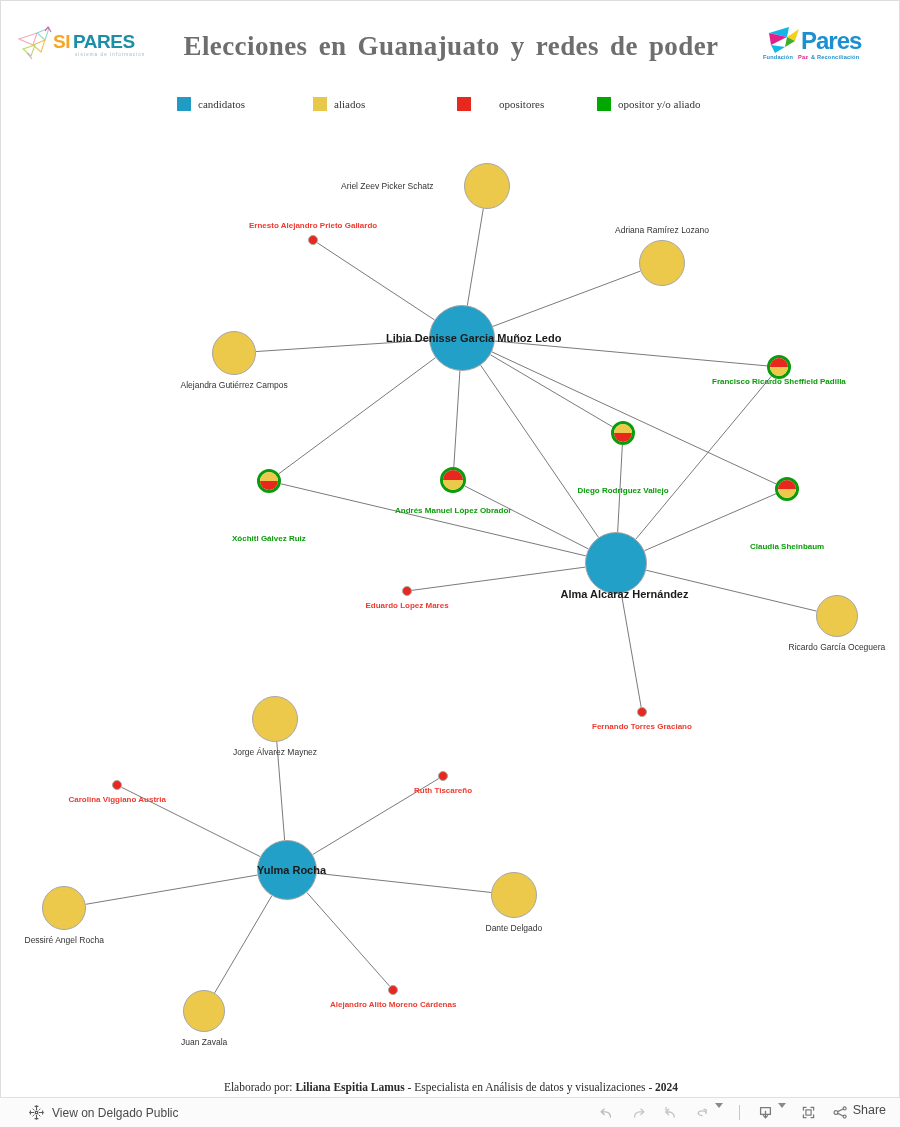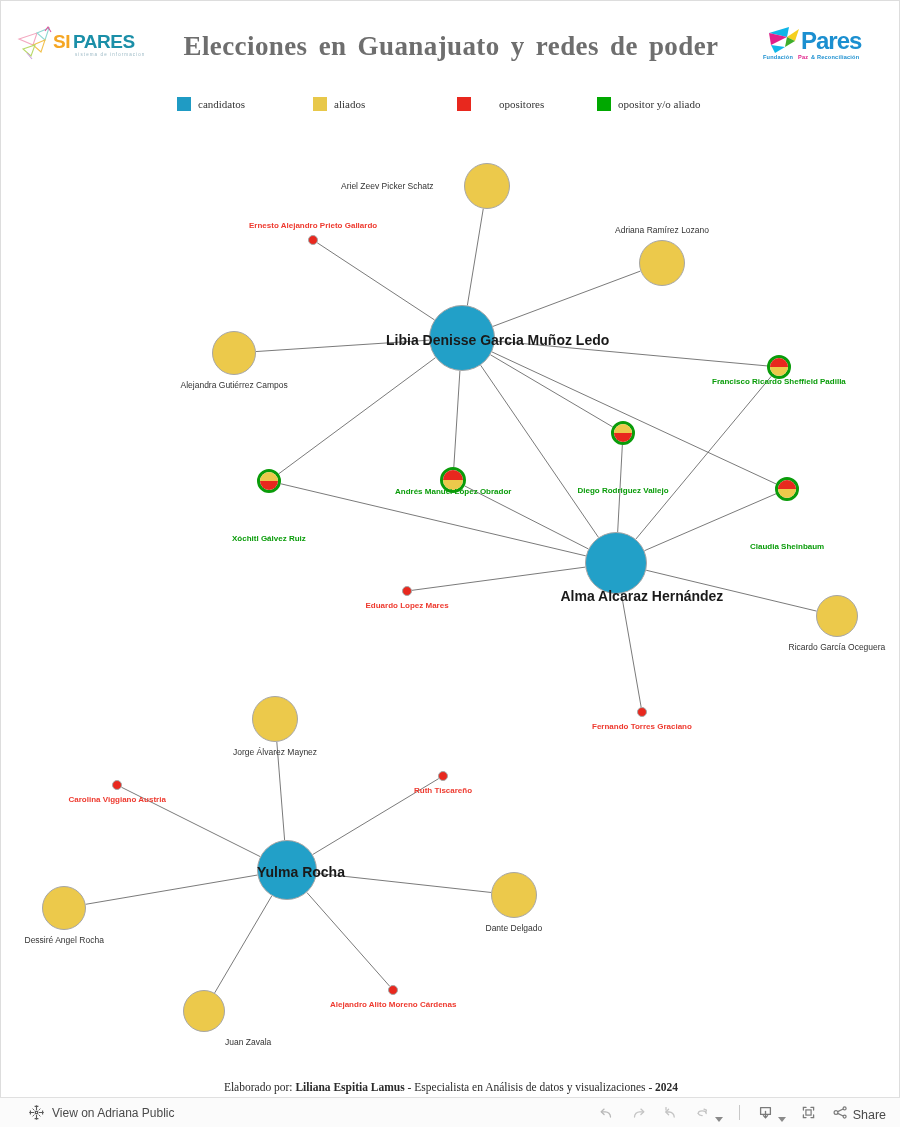--- a/index.html
+++ b/index.html
@@ -58,21 +58,21 @@
   .half { position: absolute; left: 0; width: 100%; height: 50%; }
   .half.top { top: 0; }
   .half.bottom { top: 50%; }
 
   .node-label {
     position: absolute;
     white-space: nowrap;
     font-family: "Liberation Sans", sans-serif;
     line-height: 1;
   }
-  .lbl-candidate { font-size: 14px; font-weight: bold; color: #1a1a1a; }
+  .lbl-candidate { font-size: 11px; font-weight: bold; color: #1a1a1a; }
   .lbl-ally      { font-size: 8.5px; font-weight: normal; color: #333333; }
   .lbl-opponent  { font-size: 8px;  font-weight: bold; color: #ee3a2f; }
   .lbl-both      { font-size: 8px;  font-weight: bold; color: #0a9c0a; margin-top: 36px; }
 
   
   .credit {
     position: absolute; left: 0; top: 1080px; width: 900px;
     text-align: center;
     font-family: "Liberation Serif", serif;
     font-size: 11.5px; color: #2b2b2b;
@@ -89,21 +89,21 @@
   }
   .tb-left { display: flex; align-items: center; gap: 7px; margin-left: 28px; }
   .tb-left-text {
     font-size: 12px; color: #4a4a4a;
     font-family: "Liberation Sans", sans-serif;
   }
   .tb-right {
     margin-left: auto; margin-right: 14px;
     display: flex; align-items: center; gap: 13px;
   }
-  .tb-btn { display: flex; align-items: flex-end; gap: 3px; cursor: pointer; }
+  .tb-btn { display: flex; align-items: flex-start; gap: 3px; cursor: pointer; }
   .tb-sep { width: 1px; height: 15px; background: #c8c8c8; margin: 0 3px; }
   .tb-share-text {
     font-size: 12.5px; color: #4a4a4a;
     font-family: "Liberation Sans", sans-serif;
   }
   .caret {
     width: 0; height: 0;
     border-left: 4px solid transparent;
     border-right: 4px solid transparent;
     border-top: 5px solid #8a8a8a;
@@ -237,21 +237,21 @@
             <div class="node ring-grey" style="width: 44px; height: 44px; left: 41px; top: 885px; background: rgb(236, 201, 75);"></div>
           </div>
           <div class="node-label lbl-ally" style="left: 23.5px; top: 935px;">Dessiré Angel Rocha</div>
           <div class="node-wrap">
             <div class="node ring-grey" style="width: 46px; height: 46px; left: 490px; top: 871px; background: rgb(236, 201, 75);"></div>
           </div>
           <div class="node-label lbl-ally" style="left: 484.5px; top: 923px;">Dante Delgado</div>
           <div class="node-wrap">
             <div class="node ring-grey" style="width: 42px; height: 42px; left: 182px; top: 989px; background: rgb(236, 201, 75);"></div>
           </div>
-          <div class="node-label lbl-ally" style="left: 180px; top: 1037px; margin-left: 44px;">Juan Zavala</div>
+          <div class="node-label lbl-ally" style="left: 180px; top: 1037px;">Juan Zavala</div>
           <div class="node-wrap">
             <div class="node ring-grey" style="width: 10px; height: 10px; left: 307px; top: 234px; background: rgb(232, 40, 30);"></div>
           </div>
           <div class="node-label lbl-opponent" style="left: 248px; top: 221px;">Ernesto Alejandro Prieto Gallardo</div>
           <div class="node-wrap">
             <div class="node ring-grey" style="width: 10px; height: 10px; left: 401px; top: 585px; background: rgb(232, 40, 30);"></div>
           </div>
           <div class="node-label lbl-opponent" style="left: 364.5px; top: 601px;">Eduardo Lopez Mares</div>
           <div class="node-wrap">
             <div class="node ring-grey" style="width: 10px; height: 10px; left: 636px; top: 706px; background: rgb(232, 40, 30);"></div>
@@ -282,21 +282,21 @@
               <div class="half bottom" style="background: rgb(232, 40, 30);"></div>
             </div>
           </div>
           <div class="node-label lbl-both" style="left: 576.5px; top: 450px;">Diego Rodriguez Vallejo</div>
           <div class="node-wrap">
             <div class="node ring-green" style="width: 26px; height: 26px; left: 439px; top: 466px;">
               <div class="half top" style="background: rgb(232, 40, 30);"></div>
               <div class="half bottom" style="background: rgb(236, 201, 75);"></div>
             </div>
           </div>
-          <div class="node-label lbl-both" style="left: 394px; top: 451px; text-align: center;">Andrés Manuel López Obrador</div>
+          <div class="node-label lbl-both" style="left: 394px; top: 470px; text-align: center;">Andrés Manuel López Obrador</div>
           <div class="node-wrap">
             <div class="node ring-green" style="width: 24px; height: 24px; left: 256px; top: 468px;">
               <div class="half top" style="background: rgb(236, 201, 75);"></div>
               <div class="half bottom" style="background: rgb(232, 40, 30);"></div>
             </div>
           </div>
           <div class="node-label lbl-both" style="left: 231px; top: 498px;">Xóchitl Gálvez Ruiz</div>
           <div class="node-wrap">
             <div class="node ring-green" style="width: 24px; height: 24px; left: 774px; top: 476px;">
               <div class="half top" style="background: rgb(232, 40, 30);"></div>
@@ -320,21 +320,21 @@
     <div class="tb-left">
       <svg width="17" height="17" viewBox="0 0 17 17">
         <g stroke="#5a5a5a" stroke-width="1.1" fill="none">
           <path d="M8.5,1.2 V6.2 M6.6,2.4 H10.4 M8.5,10.8 V15.8 M6.6,14.6 H10.4
                    M1.2,8.5 H6.2 M2.4,6.6 V10.4 M10.8,8.5 H15.8 M14.6,6.6 V10.4"></path>
           <path d="M4.6,4.6 L6.4,6.4 M12.4,4.6 L10.6,6.4
                    M4.6,12.4 L6.4,10.6 M12.4,12.4 L10.6,10.6" stroke-width="0.9"></path>
           <rect x="7.4" y="7.4" width="2.2" height="2.2"></rect>
         </g>
       </svg>
-      <span class="tb-left-text">View on Adriana Public</span>
+      <span class="tb-left-text">View on Delgado Public</span>
     </div>
 
     <div class="tb-right">
 
       <div class="tb-btn">
         <svg width="19" height="19" viewBox="0 0 19 19">
           <path d="M13.5,14 A5.2,5.2 0 0 0 8.3,8.8 H4.6" fill="none" stroke="#b8b8b8" stroke-width="1.3" stroke-linecap="round"></path>
           <path d="M7.1,6.1 L4.2,8.8 L7.1,11.5" fill="none" stroke="#b8b8b8" stroke-width="1.3" stroke-linecap="round" stroke-linejoin="round"></path>
         </svg>
       </div>

